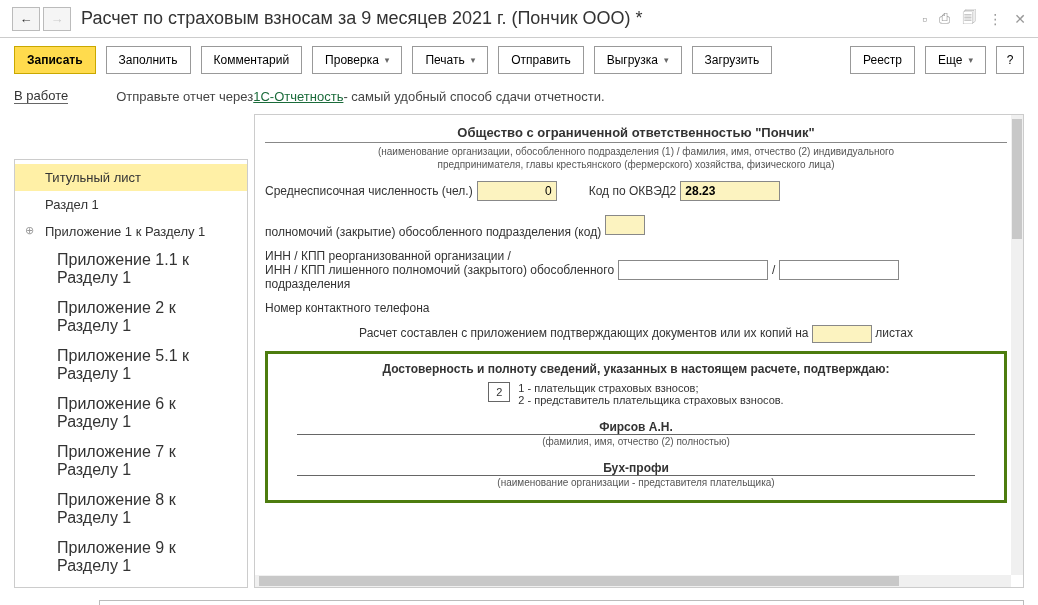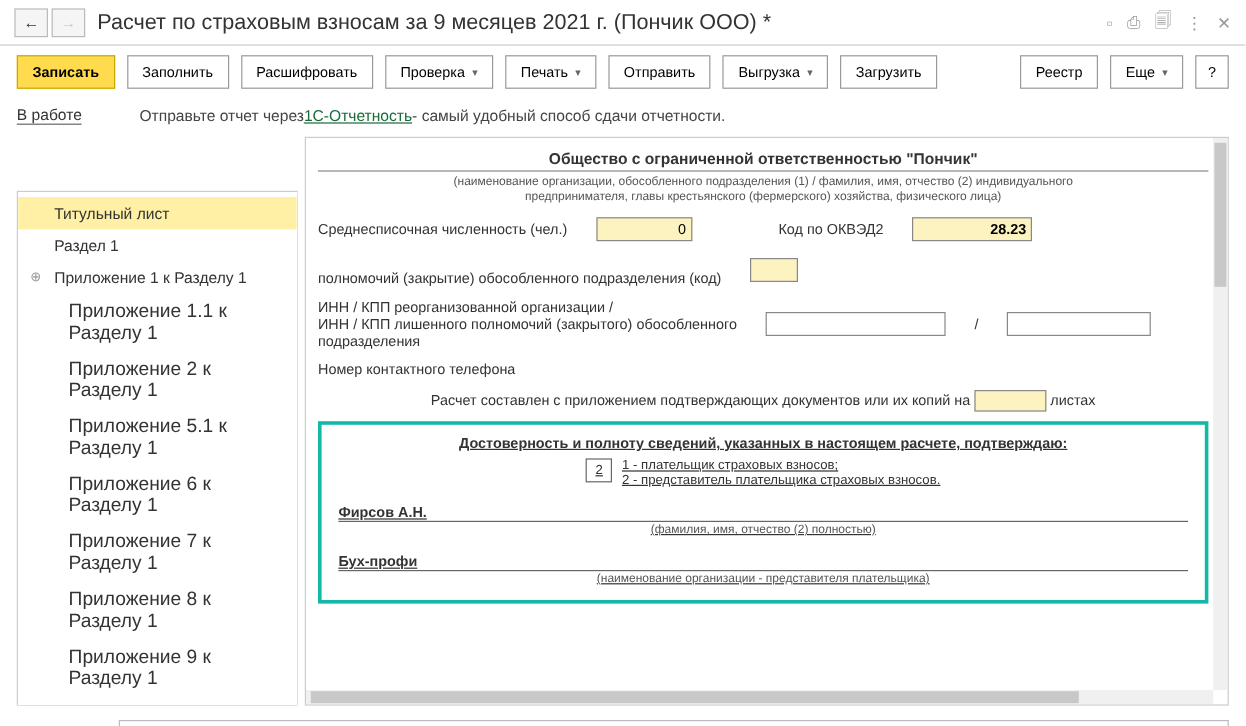--- a/index.html
+++ b/index.html
@@ -23,32 +23,32 @@
 .content { display: flex; height: 480px; padding: 0 14px 6px; gap: 6px; }
 .tree { width: 234px; border: 1px solid #ccc; overflow-y: auto; background: #fff; padding-top: 4px; margin-top: 45px; }
 .tree-item { padding: 6px 8px 6px 30px; font-size: 13px; cursor: pointer; position: relative; color: #333; }
 .tree-item.ind2 { padding-left: 42px; font-size: 16px; }
 .tree-item.active { background: #fff0a6; }
 .tree-item .exp { position: absolute; left: 10px; top: 6px; color: #999; font-size: 11px; }
 .main { flex: 1; border: 1px solid #ccc; overflow: auto; padding: 8px 16px 12px 10px; position: relative; }
 .main-inner { min-height: 420px; }
 .org-title { text-align: center; font-weight: bold; font-size: 13px; border-bottom: 1px solid #888; padding-bottom: 2px; margin-top: 2px; }
 .small-note { text-align: center; font-size: 10px; color: #555; margin-top: 2px; line-height: 1.3; }
-.form-row { display: flex; align-items: center; margin-top: 10px; font-size: 12px; gap: 24px; }
+.form-row { display: flex; align-items: center; margin-top: 10px; font-size: 12px; gap: 4px; }
 .form-row label { color: #333; }
 .inp { border: 1px solid #888; height: 20px; padding: 0 4px; font-size: 12px; background: #fff; }
-.inp.yellow { background: #fcf3c0; text-align: right; }
+.inp.yellow { background: #fcf3c0; }
 .inp.small { width: 40px; }
 .inp.num { text-align: right; width: 80px; }
 .phone { border-bottom: 1px solid #888; width: 200px; text-align: center; font-weight: bold; }
-.red-box { border: 3px solid #14b8a6; padding: 8px 14px 12px; margin-top: 8px; text-decoration: underline; }
+.red-box { border: 3px solid #4d7c0f; padding: 8px 29px 12px; margin-top: 8px; }
 .red-title { font-weight: bold; text-align: center; font-size: 12px; }
 .cert-row { display: flex; justify-content: center; align-items: flex-start; gap: 8px; margin-top: 6px; font-size: 11px; }
 .code-box { border: 1px solid #666; width: 22px; height: 20px; text-align: center; line-height: 18px; }
-.underline-val { border-bottom: 1px solid #666; font-weight: bold; margin-top: 14px; font-size: 12px; }
+.underline-val { border-bottom: 1px solid #666; text-align: center; font-weight: bold; margin-top: 14px; font-size: 12px; }
 .underline-note { text-align: center; font-size: 10px; color: #555; margin-top: 1px; }
 .docs-line { text-align: center; margin-top: 10px; font-size: 12px; }
 .docs-inp { border: 1px solid #888; background: #fcf3c0; width: 60px; height: 18px; display: inline-block; vertical-align: middle; }
 .scrollbar-hint-v { position: absolute; right: 0; top: 0; bottom: 12px; width: 12px; background: #f0f0f0; }
 .scrollbar-hint-v::after { content:""; position:absolute; right:1px; top:4px; width:10px; height:120px; background:#c8c8c8; }
 .scrollbar-hint-h { position: absolute; left: 0; right: 12px; bottom: 0; height: 12px; background: #f0f0f0; }
 .scrollbar-hint-h::after { content:""; position:absolute; left:4px; bottom:1px; height:10px; width:640px; background:#c8c8c8; }
 .comment-row { display: flex; align-items: center; padding: 6px 14px; gap: 6px; }
 .comment-row input { flex: 1; border: 1px solid #bbb; height: 22px; padding: 0 6px; }
 </style>
@@ -66,21 +66,21 @@
     <span>⎙</span>
     <span>🗐</span>
     <span>⋮</span>
     <span>✕</span>
   </div>
 </div>
 
 <div class="toolbar">
   <button class="btn primary">Записать</button>
   <button class="btn">Заполнить</button>
-  <button class="btn">Расшифровать</button>
+  <button class="btn">Комментарий</button>
   <button class="btn dd">Проверка</button>
   <button class="btn dd">Печать</button>
   <button class="btn">Отправить</button>
   <button class="btn dd">Выгрузка</button>
   <button class="btn">Загрузить</button>
   <div class="spacer"></div>
   <button class="btn">Реестр</button>
   <button class="btn dd">Еще</button>
   <button class="btn q">?</button>
 </div>

